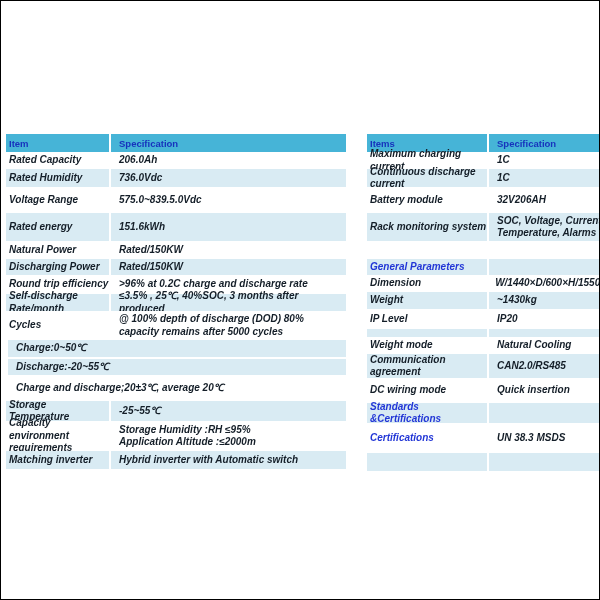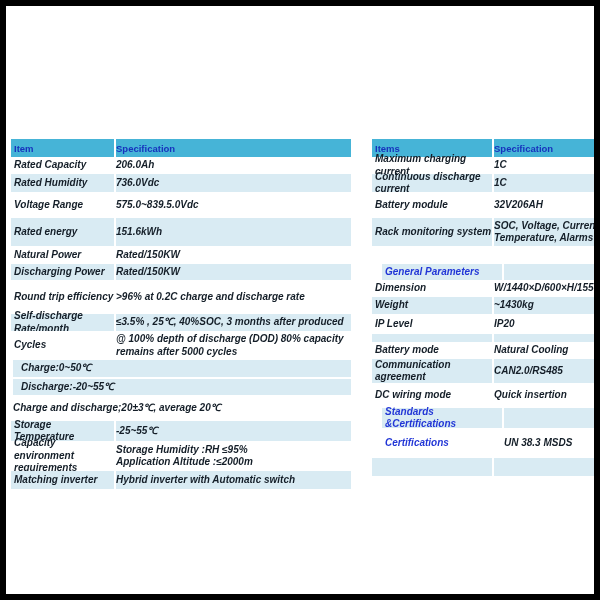--- a/index.html
+++ b/index.html
@@ -1,57 +1,57 @@
 <!DOCTYPE html>
 <html style="--header-bg: #46b4d7; --header-text: #1733bd; --stripe: #d9ebf3; --body-text: #141e28; --accent-text: #2236d6;"><head>
 <meta charset="utf-8">
 <style>
   html,body{margin:0;padding:0;background:#fff;}
   #frame{
     position:relative;width:600px;height:600px;background:#fff;
-    border:6px solid #000000;box-sizing:border-box;
+    border:1px solid #000000;box-sizing:border-box;
     font-family:"Liberation Sans",sans-serif;overflow:hidden;
   }
   .tbl{position:absolute;top:133px;}
   .tbl-left{left:5px;width:340px;}
   .tbl-right{left:366px;width:251px;}
 
   .thead{display:flex;height:18px;}
   .thead .cell{
     background:var(--header-bg,#46b4d7);color:var(--header-text,#1733bd);
     font-size:9.5px;font-weight:bold;display:flex;align-items:center;
   }
   .cell{box-sizing:border-box;}
   .c1{padding-left:3px;}
-  .c2{flex:1;margin-left:2px;}
+  .c2{flex:1;margin-left:2px;padding-left:8px;}
   .tbl-left  .c1{width:103px;}
   .tbl-right .c1{width:120px;}
 
   .trow{display:flex;box-sizing:border-box;}
   .trow .cell{
     color:var(--body-text,#141e28);font-size:10px;font-weight:bold;line-height:1.25;
     display:flex;align-items:center;background:#fff;font-style:italic;
   }
   .rows .trow:nth-child(even) .cell{background:var(--stripe,#d9ebf3);}
-  .trow .cell.section-label{color:var(--accent-text,#2236d6);margin-left:10px;}
+  .trow .cell.section-label{color:var(--accent-text,#2236d6);}
 
   
   .c2.split{flex-direction:column;align-items:stretch;padding:0;}
   .c2.split .sub{flex:1;display:flex;align-items:center;padding-left:8px;}
   .c2.split .sub:first-child{border-bottom:2px solid #fff;}
   .cell.v-center-block{flex-direction:column;justify-content:center;align-items:flex-start;text-align:right;}
 
   
   .tbl-left .rows .trow:nth-child(1){height:17px}
   .tbl-left .rows .trow:nth-child(2){height:18px}
   .tbl-left .rows .trow:nth-child(3){height:26px}
   .tbl-left .rows .trow:nth-child(4){height:28px}
   .tbl-left .rows .trow:nth-child(5){height:18px}
   .tbl-left .rows .trow:nth-child(6){height:16px}
-  .tbl-left .rows .trow:nth-child(7){height:34px}
+  .tbl-left .rows .trow:nth-child(7){height:19px}
   .tbl-left .rows .trow:nth-child(8){height:17px}
   .tbl-left .rows .trow:nth-child(9){height:29px}
   .tbl-left .rows .trow:nth-child(10){height:35px}
   .tbl-left .rows .trow:nth-child(11){height:26px}
   .tbl-left .rows .trow:nth-child(12){height:20px}
   .tbl-left .rows .trow:nth-child(13){height:30px}
   .tbl-left .rows .trow:nth-child(14){height:18px}
 
   
   .tbl-right .rows .trow:nth-child(1){height:17px}
@@ -183,21 +183,21 @@
         </div>
         <div class="trow">
           <div class="cell c1">IP Level</div>
           <div class="cell c2">IP20</div>
         </div>
         <div class="trow">
           <div class="cell c1"></div>
           <div class="cell c2"></div>
         </div>
         <div class="trow">
-          <div class="cell c1">Battery mode</div>
+          <div class="cell c1">Weight mode</div>
           <div class="cell c2">Natural Cooling</div>
         </div>
         <div class="trow">
           <div class="cell c1">Communication agreement</div>
           <div class="cell c2">CAN2.0/RS485</div>
         </div>
         <div class="trow">
           <div class="cell c1">DC wiring mode</div>
           <div class="cell c2">Quick insertion</div>
         </div>

